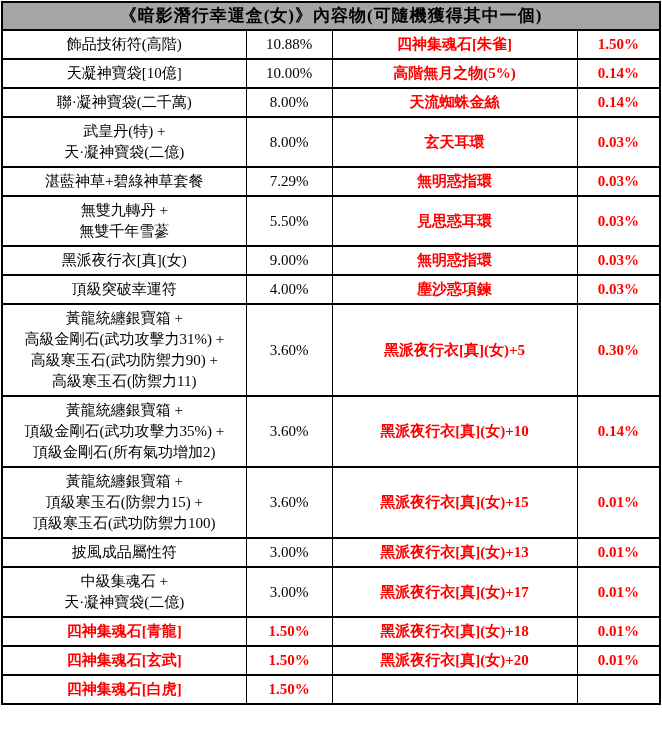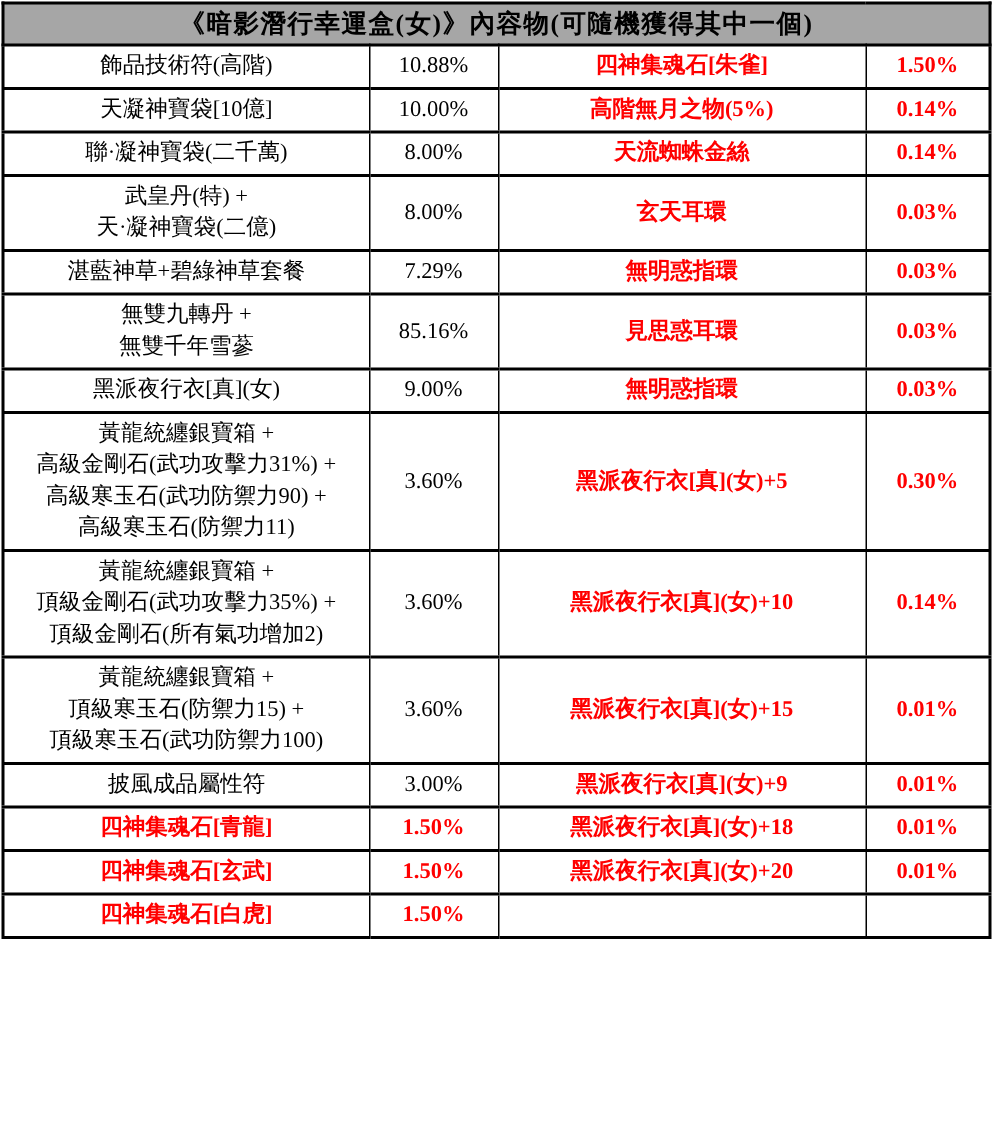--- a/index.html
+++ b/index.html
@@ -99,28 +99,34 @@
       </tr>
         <tr>
         <td class="c-item">湛藍神草+碧綠神草套餐</td>
         <td class="c-rate">7.29%</td>
         <td class="c-item red">無明惑指環</td>
         <td class="c-rate red">0.03%</td>
       </tr>
         <tr>
         <td class="c-item">無雙九轉丹 +
 無雙千年雪蔘</td>
-        <td class="c-rate">85.16%</td>
+        <td class="c-rate">5.50%</td>
         <td class="c-item red">見思惑耳環</td>
         <td class="c-rate red">0.03%</td>
       </tr>
         <tr>
         <td class="c-item">黑派夜行衣[真](女)</td>
         <td class="c-rate">9.00%</td>
         <td class="c-item red">無明惑指環</td>
+        <td class="c-rate red">0.03%</td>
+      </tr>
+        <tr>
+        <td class="c-item">頂級突破幸運符</td>
+        <td class="c-rate">4.00%</td>
+        <td class="c-item red">塵沙惑項鍊</td>
         <td class="c-rate red">0.03%</td>
       </tr>
         <tr>
         <td class="c-item">黃龍統纏銀寶箱 +
 高級金剛石(武功攻擊力31%) +
 高級寒玉石(武功防禦力90) +
 高級寒玉石(防禦力11)</td>
         <td class="c-rate">3.60%</td>
         <td class="c-item red">黑派夜行衣[真](女)+5</td>
         <td class="c-rate red">0.30%</td>
@@ -137,21 +143,28 @@
         <td class="c-item">黃龍統纏銀寶箱 +
 頂級寒玉石(防禦力15) +
 頂級寒玉石(武功防禦力100)</td>
         <td class="c-rate">3.60%</td>
         <td class="c-item red">黑派夜行衣[真](女)+15</td>
         <td class="c-rate red">0.01%</td>
       </tr>
         <tr>
         <td class="c-item">披風成品屬性符</td>
         <td class="c-rate">3.00%</td>
-        <td class="c-item red">黑派夜行衣[真](女)+9</td>
+        <td class="c-item red">黑派夜行衣[真](女)+13</td>
+        <td class="c-rate red">0.01%</td>
+      </tr>
+        <tr>
+        <td class="c-item">中級集魂石 +
+天·凝神寶袋(二億)</td>
+        <td class="c-rate">3.00%</td>
+        <td class="c-item red">黑派夜行衣[真](女)+17</td>
         <td class="c-rate red">0.01%</td>
       </tr>
         <tr>
         <td class="c-item red">四神集魂石[青龍]</td>
         <td class="c-rate red">1.50%</td>
         <td class="c-item red">黑派夜行衣[真](女)+18</td>
         <td class="c-rate red">0.01%</td>
       </tr>
         <tr>
         <td class="c-item red">四神集魂石[玄武]</td>

